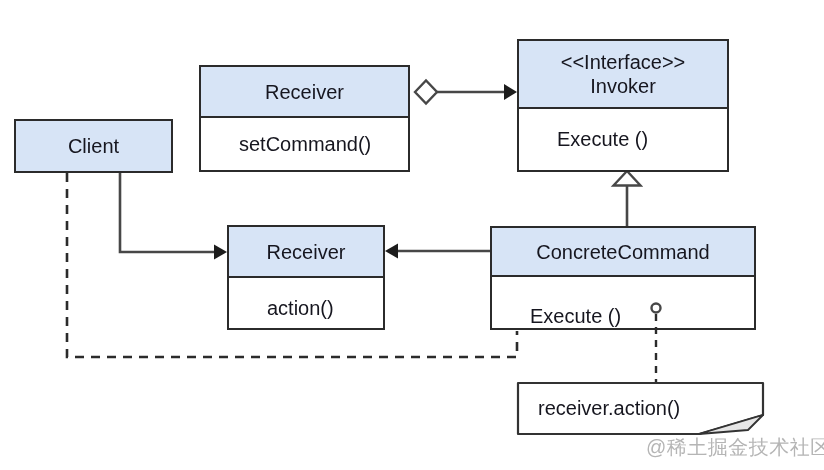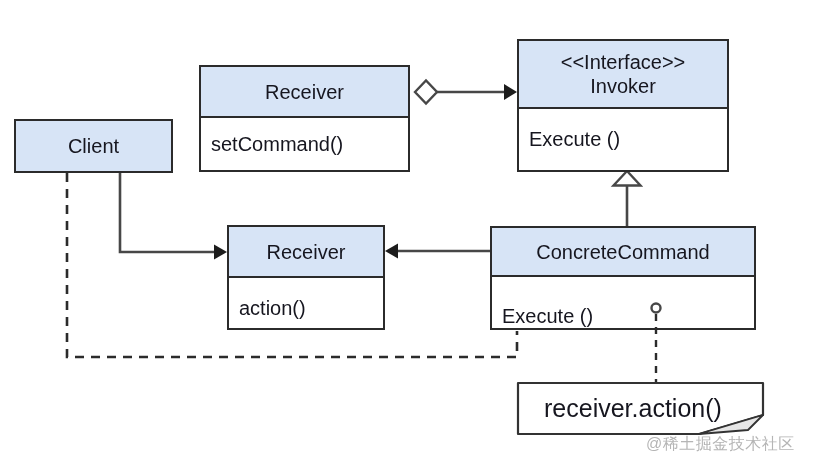--- a/index.html
+++ b/index.html
@@ -57,45 +57,46 @@
     text-align: center;
   }
   .uml-header.solo { border-bottom: none; flex: 1; }
   .uml-method {
     flex: 1;
     display: flex;
     align-items: center;
     padding-left: 10px;
     font-size: 20px;
     background: #ffffff;
+    margin-left: 28px;
   }
   #box-client          { left: 14px;  top: 119px; width: 159px; height: 54px; }
   #box-invoker         { left: 199px; top: 65px;  width: 211px; height: 107px; }
   #box-invoker  .uml-header { height: 51px; }
   #box-icommand        { left: 517px; top: 39px;  width: 212px; height: 133px; }
   #box-icommand .uml-header { height: 68px; }
   #box-receiver        { left: 227px; top: 225px; width: 158px; height: 105px; gap: 10px; }
   #box-receiver .uml-header { height: 51px; }
   #box-concrete        { left: 490px; top: 226px; width: 266px; height: 104px; gap: 28px; }
   #box-concrete .uml-header { height: 49px; }
 
   #note-text {
     position: absolute;
     left: 518px; top: 383px;
     width: 230px; height: 50px;
     display: flex;
     align-items: center;
-    padding-left: 26px;
-    font-size: 25px;
+    padding-left: 20px;
+    font-size: 20px;
   }
   #watermark {
     position: absolute;
     left: 646px; top: 434px;
     width: 174px;
-    font-size: 16px;
+    font-size: 20px;
     letter-spacing: 0.5px;
     color: var(--watermark-text);
     white-space: nowrap;
   }
 </style>
 </head>
 <body>
 
 <div id="canvas">
 

